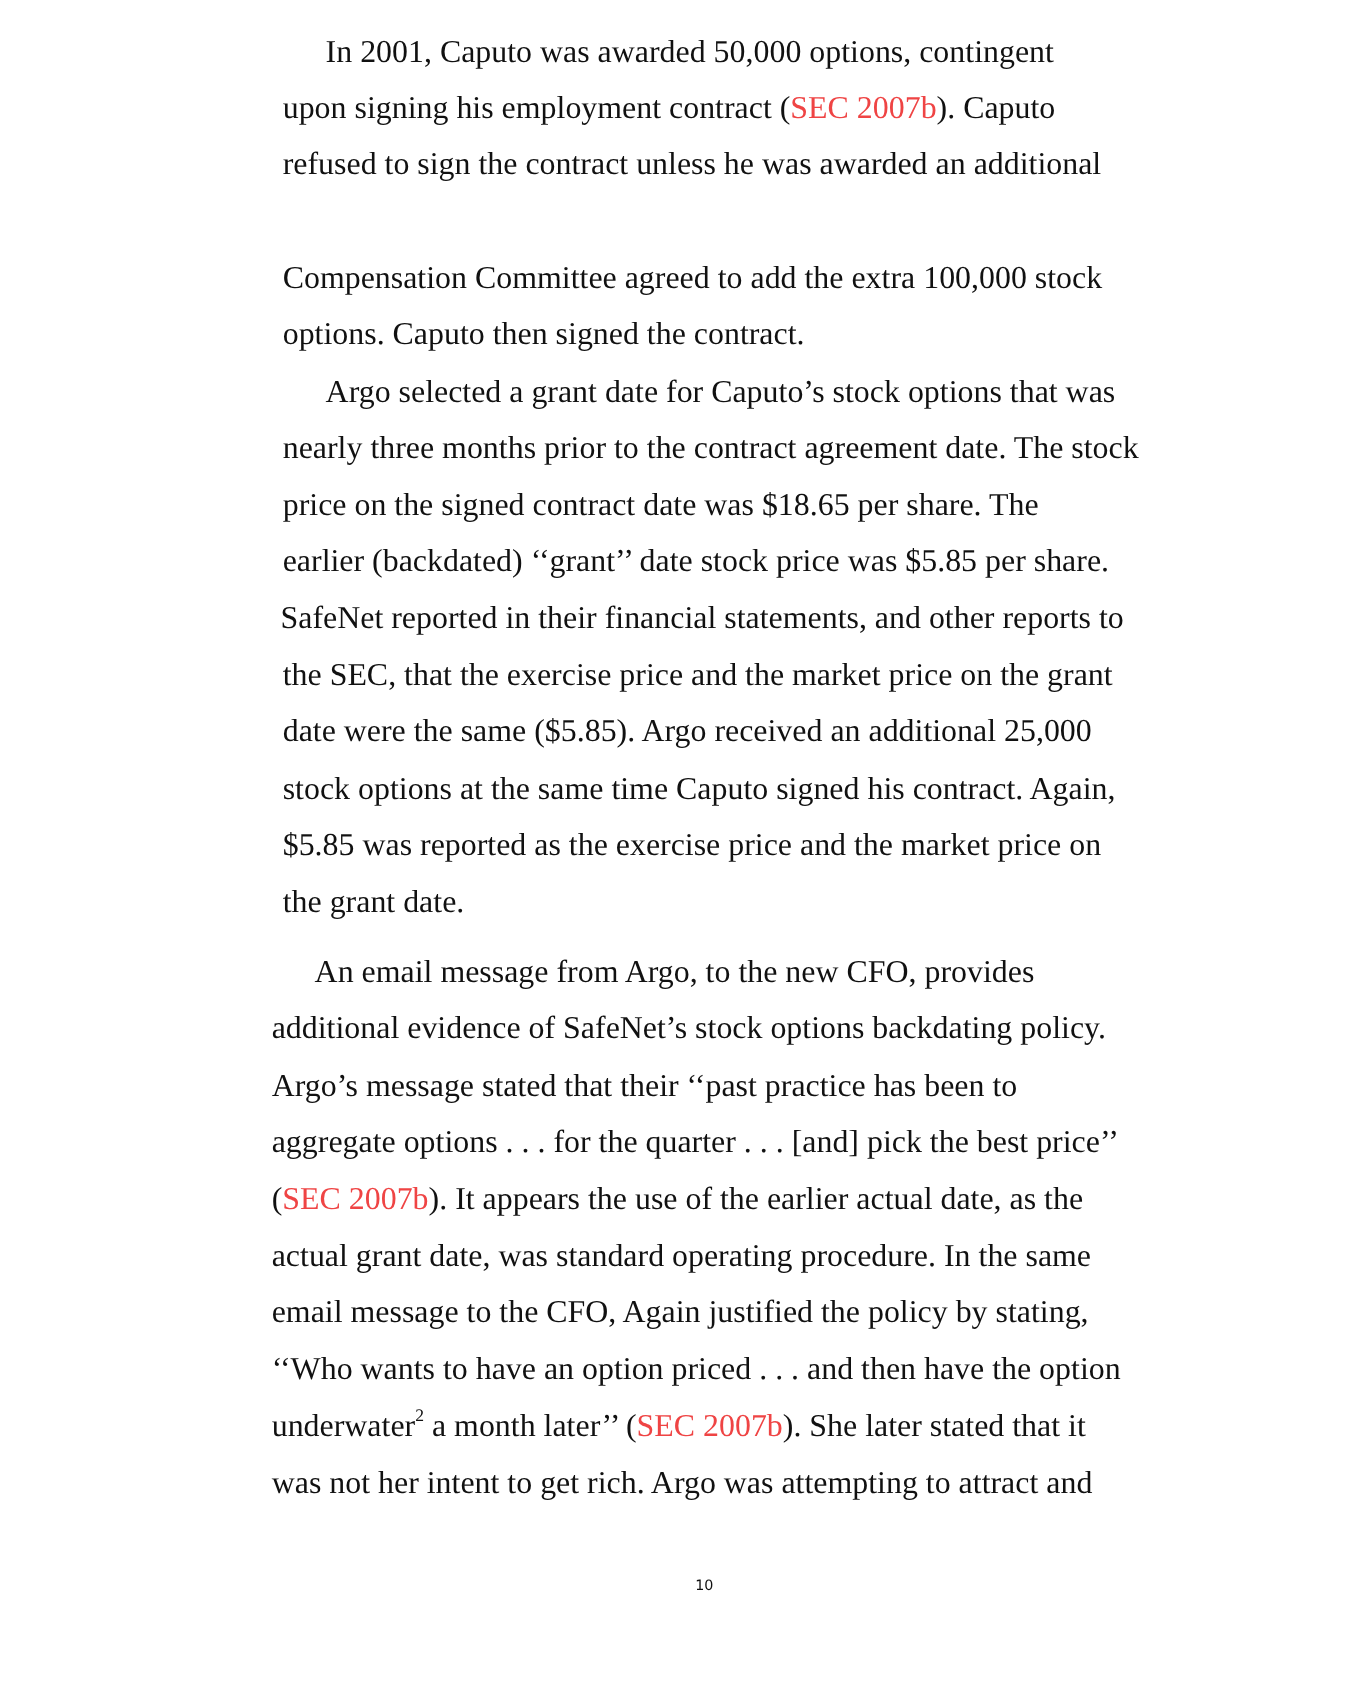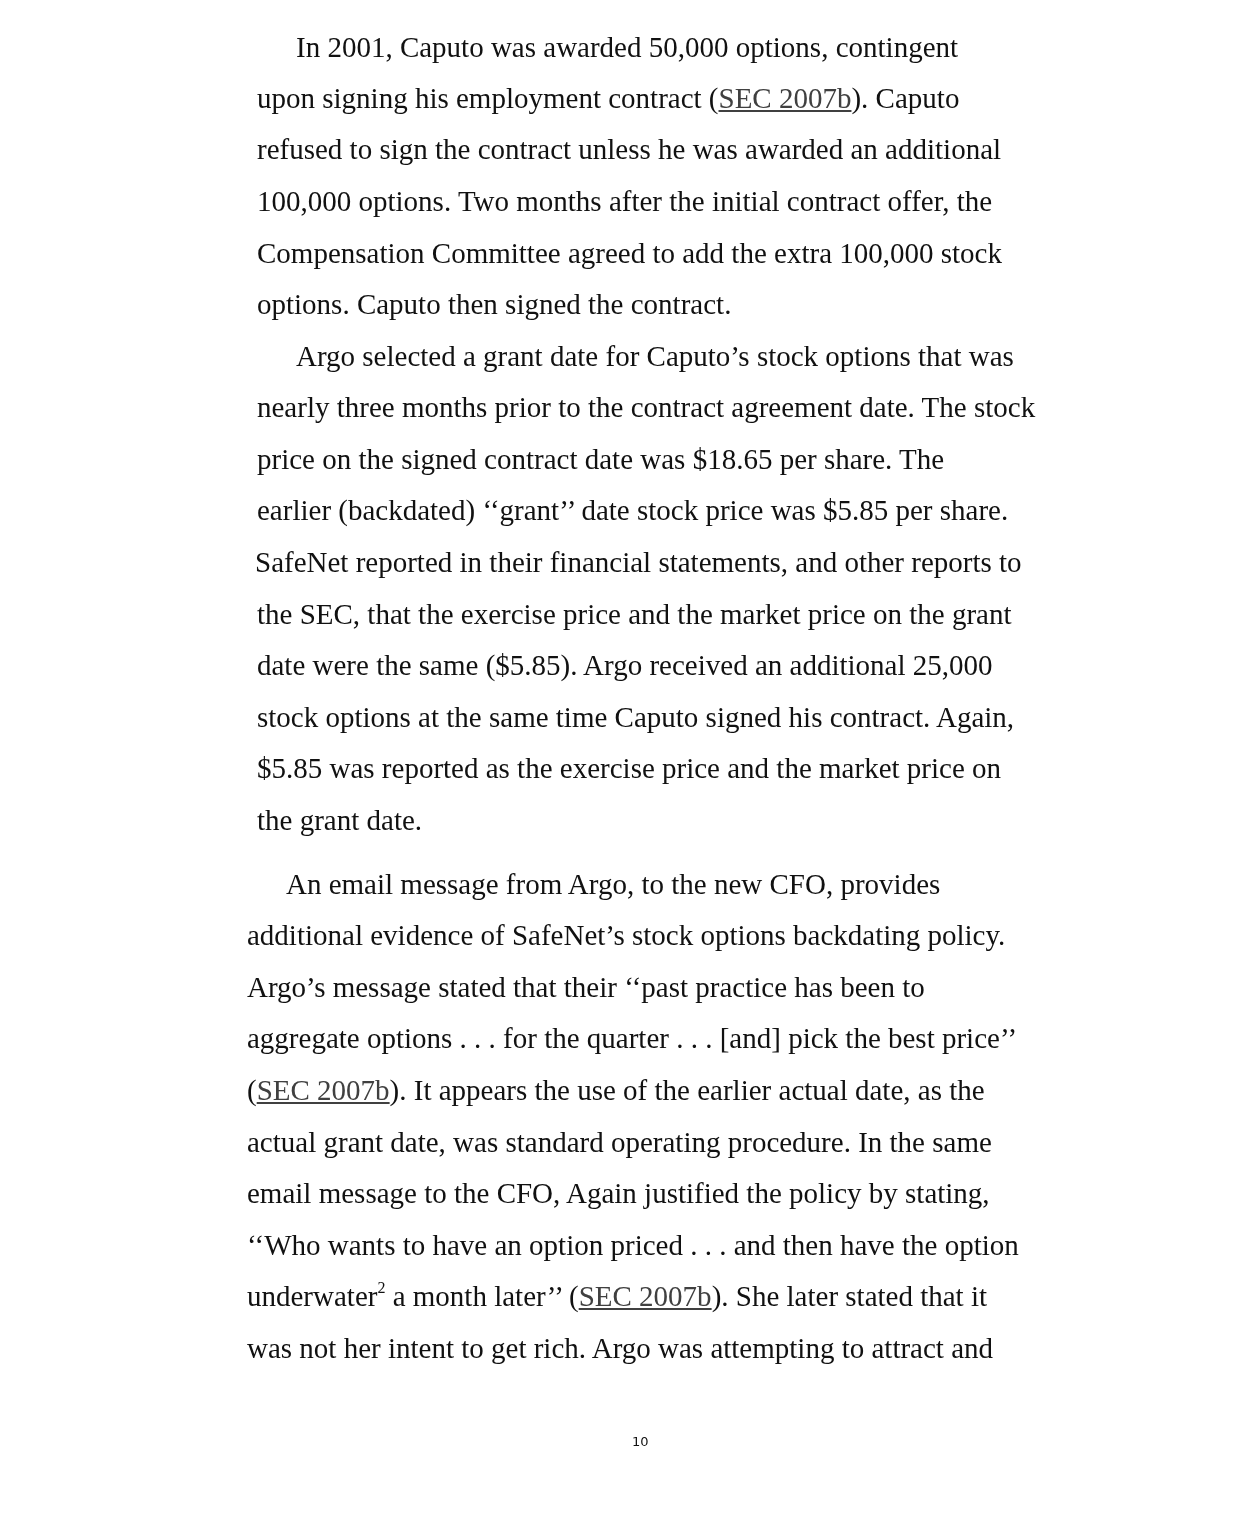--- a/index.html
+++ b/index.html
@@ -3,39 +3,38 @@
 <meta charset="utf-8">
 <style>
   html, body { margin:0; padding:0; background:#ffffff; }
   body { width:1246px; height:1540px; position:relative; overflow:hidden; }
   .page { position:absolute; left:0; top:0; width:1022px; height:1540px; background:#fff; }
   .line {
     position:absolute; white-space:nowrap;
     font-family:"Liberation Serif", "DejaVu Serif", serif;
     font-size:29px; color:#111; line-height:1;
   }
-  .link { color:#404040;text-decoration:underline; }
+  .link { color:#ef4444; }
   sup { font-size:16px; vertical-align:top; position:relative; top:-2px; }
   .pagenum {
     position:absolute; left:632px; top:1434px;
     font-family:"DejaVu Sans", "Liberation Sans", sans-serif;
     font-size:13px; color:#111;
   }
 </style>
 </head>
 <body>
 
 <div class="page">
 
   <div class="line" style="left:296px;top:33px">In 2001, Caputo was awarded 50,000 options, contingent</div>
   <div class="line" style="left:257px;top:84px">
     <span>upon signing his employment contract (</span><span class="link">SEC 2007b</span><span>). Caputo</span>
   </div>
   <div class="line" style="left:257px;top:135px">refused to sign the contract unless he was awarded an additional</div>
-  <div class="line" style="left:257px;top:187px">100,000 options. Two months after the initial contract offer, the</div>
   <div class="line" style="left:257px;top:239px">Compensation Committee agreed to add the extra 100,000 stock</div>
   <div class="line" style="left:257px;top:290px">options. Caputo then signed the contract.</div>
 
   <div class="line" style="left:296px;top:342px">Argo selected a grant date for Caputo’s stock options that was</div>
   <div class="line" style="left:257px;top:393px">nearly three months prior to the contract agreement date. The stock</div>
   <div class="line" style="left:257px;top:445px">price on the signed contract date was $18.65 per share. The</div>
   <div class="line" style="left:257px;top:496px">earlier (backdated) ‘‘grant’’ date stock price was $5.85 per share.</div>
   <div class="line" style="left:255px;top:548px">SafeNet reported in their financial statements, and other reports to</div>
   <div class="line" style="left:257px;top:600px">the SEC, that the exercise price and the market price on the grant</div>
   <div class="line" style="left:257px;top:651px">date were the same ($5.85). Argo received an additional 25,000</div>

